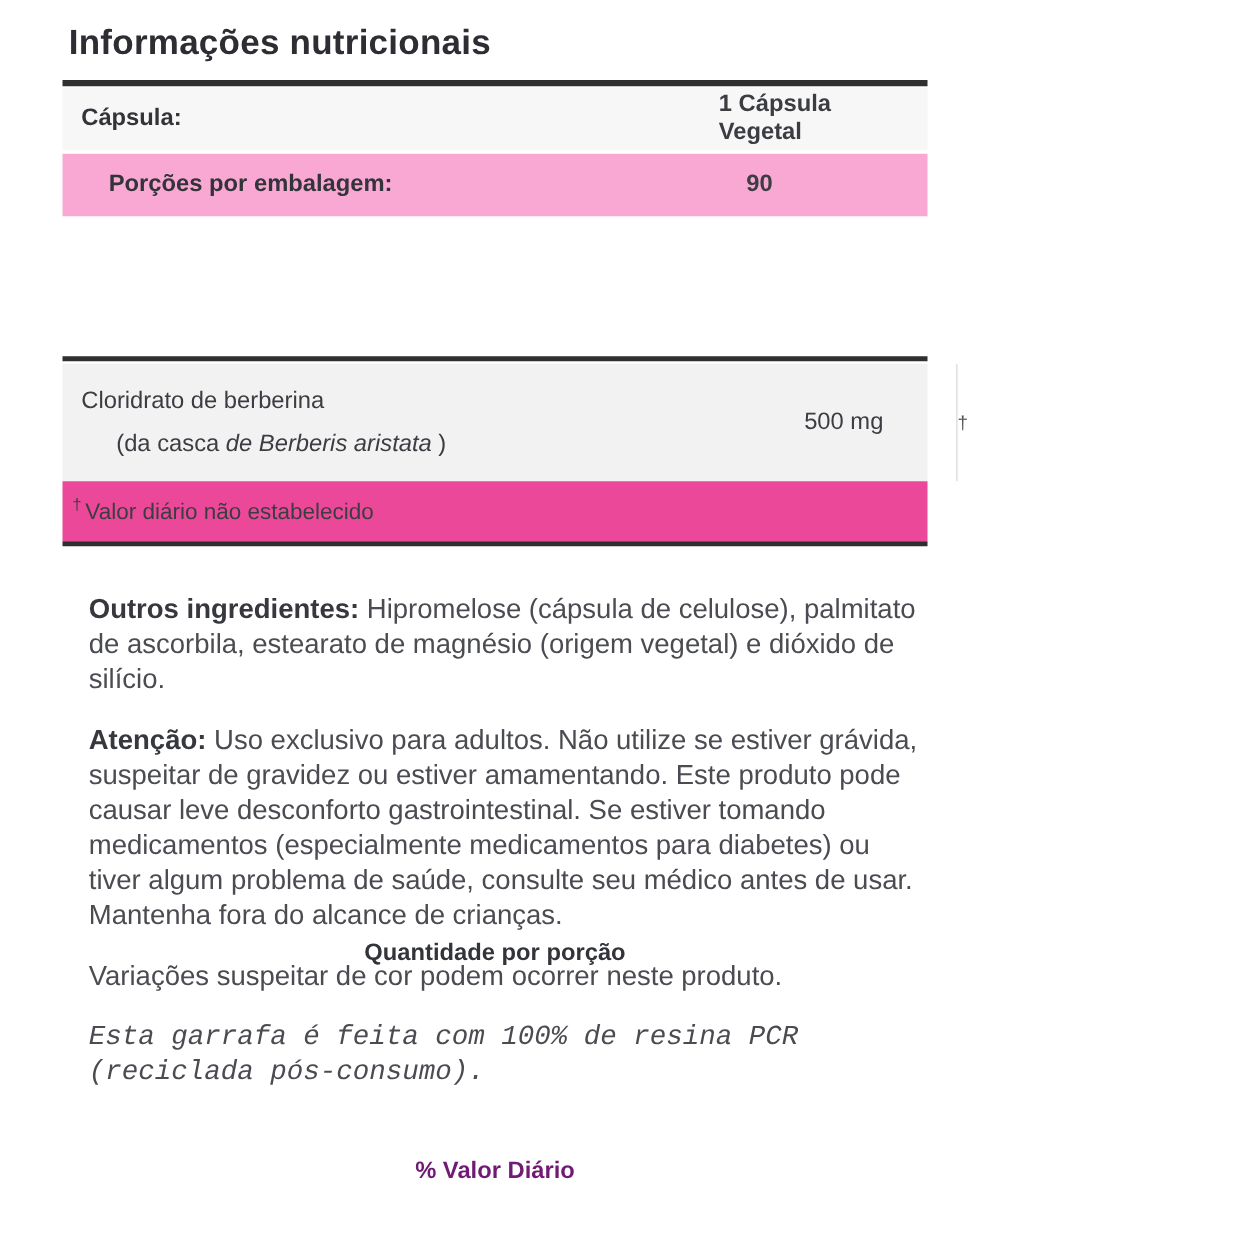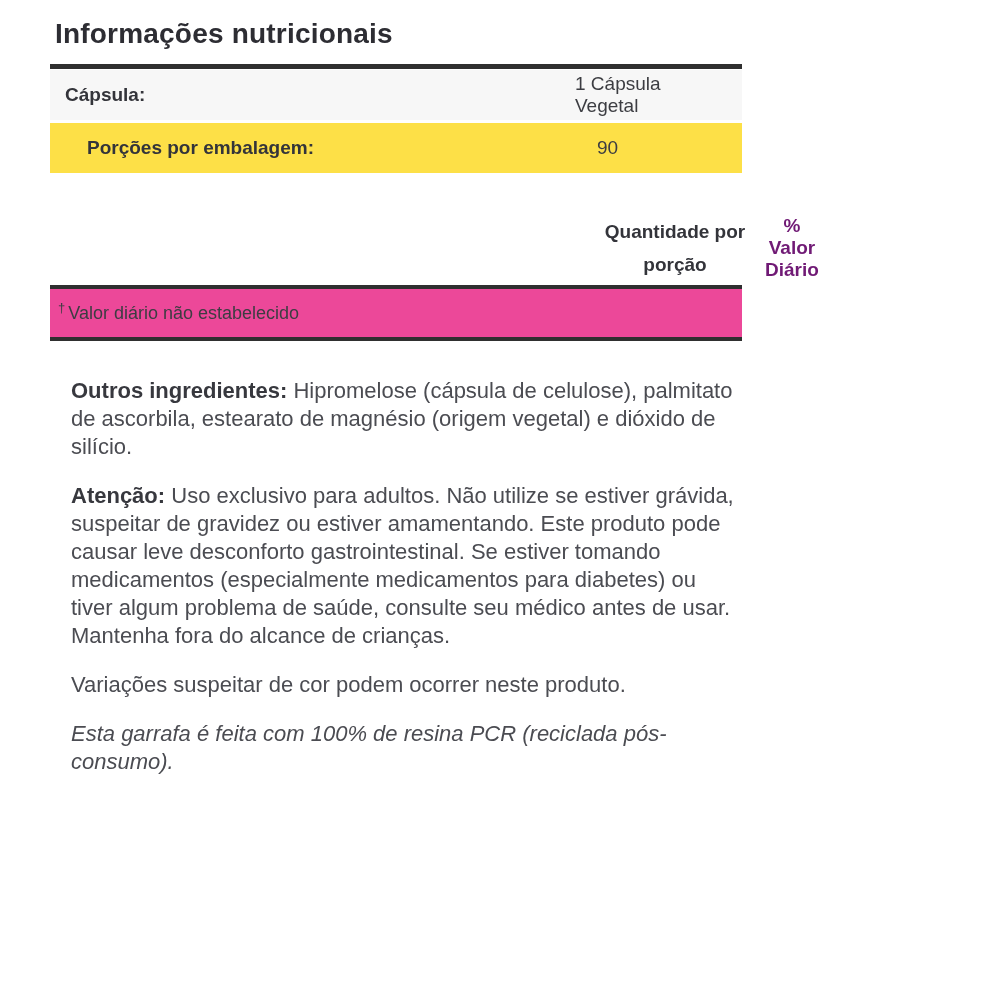--- a/index.html
+++ b/index.html
@@ -20,30 +20,30 @@
 
   
   .serving-row {
     display: flex;
     align-items: center;
     height: 50px;
     padding: 0 15px;
     font-size: 19px;
   }
   .serving-row.row-0 { background: #f7f7f7; margin-top: 1px; }
-  .serving-row.row-1 { background: #fde047; margin-top: 3px; padding-left: 37px; }
+  .serving-row.row-1 { background: #f9a8d4; margin-top: 3px; padding-left: 37px; }
   .serving-label { flex: 0 0 510px; font-weight: bold; color: #33343a; }
-  .serving-value { color: #3c3d42; }
+  .serving-value { color: #3c3d42; font-weight: bold; }
 
   
   .head-row {
     display: flex;
-    align-items: center;
     margin-top: 38px;
     height: 74px;
+    flex-direction: column;
   }
   .head-spacer { flex: 0 0 535px; }
   .head-amount {
     flex: 0 0 180px;
     text-align: center;
     font-size: 19px;
     font-weight: bold;
     color: #33343a;
     line-height: 33px;
   }
@@ -106,21 +106,21 @@
 
   
   .paragraphs { margin-top: 36px; padding: 0 5px; }
   .paragraphs p {
     font-size: 22px;
     line-height: 28px;
     color: #4b4c52;
     margin: 0 0 21px 16px;
   }
   .paragraphs p .lead { font-weight: bold; color: #37383e; }
-  .paragraphs p.ital { font-style: italic; }
+  .paragraphs p.ital { font-style: italic; font-family: Liberation Mono, monospace; }
   .it { font-style: italic; }
 </style>
 </head>
 <body>
 
 <div class="page">
 
   <h1 class="title">Informações nutricionais</h1>
 
   <div class="rule-thick"></div>
@@ -136,20 +136,28 @@
   </div>
 
   <div class="head-row">
     <div class="head-spacer"></div>
     <div class="head-amount">Quantidade por porção</div>
     <div class="head-dv">% Valor Diário</div>
   </div>
 
   <div class="rule-mid"></div>
 
+  <div class="nutrient-row">
+    <div class="n-name">
+      <div>Cloridrato de berberina</div>
+      <div class="n-subname"><span>(da casca </span><span class="it">de Berberis aristata</span><span> )</span></div>
+    </div>
+    <div class="n-amount">500 mg</div>
+    <div class="n-dv">†</div>
+  </div>
 
   <div class="footnote"><span class="dagger">†</span><span>Valor diário não estabelecido</span></div>
 
   <div class="rule-mid"></div>
 
   <div class="paragraphs">
     <p><span class="lead">Outros ingredientes:</span><span> Hipromelose (cápsula de celulose), palmitato de ascorbila, estearato de magnésio (origem vegetal) e dióxido de silício.</span></p>
     <p><span class="lead">Atenção:</span><span> Uso exclusivo para adultos. Não utilize se estiver grávida, suspeitar de gravidez ou estiver amamentando. Este produto pode causar leve desconforto gastrointestinal. Se estiver tomando medicamentos (especialmente medicamentos para diabetes) ou tiver algum problema de saúde, consulte seu médico antes de usar. Mantenha fora do alcance de crianças.</span></p>
     <p>Variações suspeitar de cor podem ocorrer neste produto.</p>
     <p class="ital">Esta garrafa é feita com 100% de resina PCR (reciclada pós-consumo).</p>

